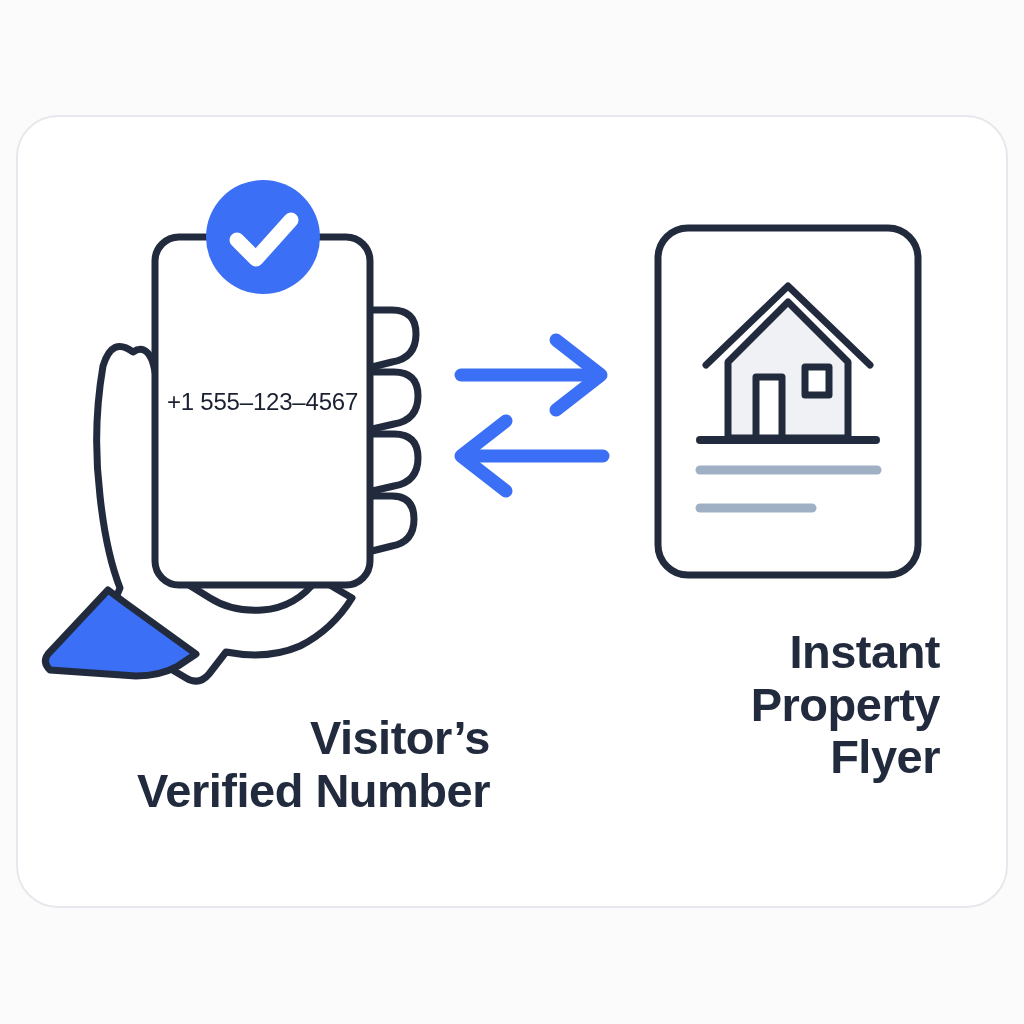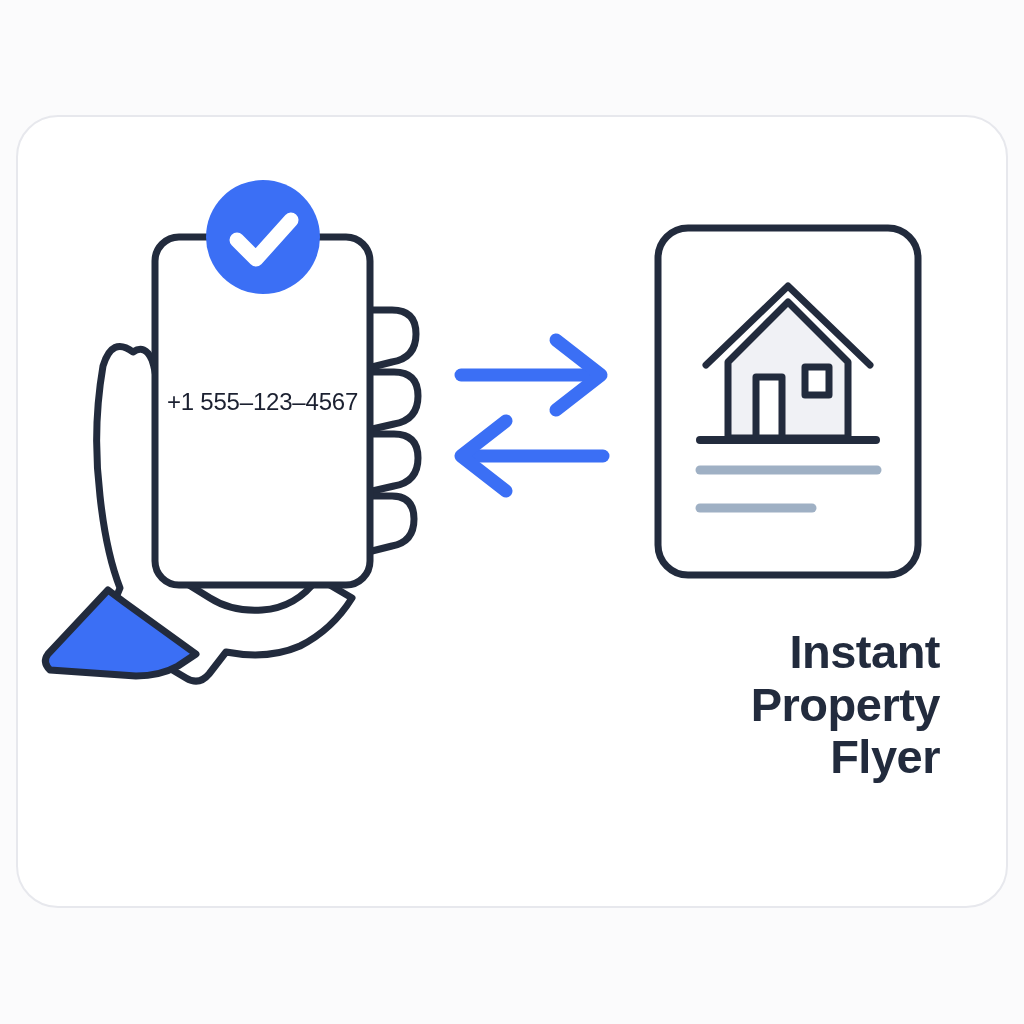--- a/index.html
+++ b/index.html
@@ -145,18 +145,20 @@
         <line x1="700" y1="440" x2="876" y2="440" stroke="#222b3d" stroke-width="8" stroke-linecap="round"></line>
       </g>
 
       <line x1="700" y1="470" x2="877" y2="470" stroke="#9fb0c4" stroke-width="9" stroke-linecap="round"></line>
       <line x1="700" y1="508" x2="812" y2="508" stroke="#9fb0c4" stroke-width="9" stroke-linecap="round"></line>
     </g>
   </svg>
 
   <div id="phone-number">+1 555–123–4567</div>
 
+  <div class="lbl" id="label-left">Visitor’s
+Verified Number</div>
 
   <div class="lbl" id="label-right">Instant
 Property
 Flyer</div>
 
 </div>
 
 </body></html>

